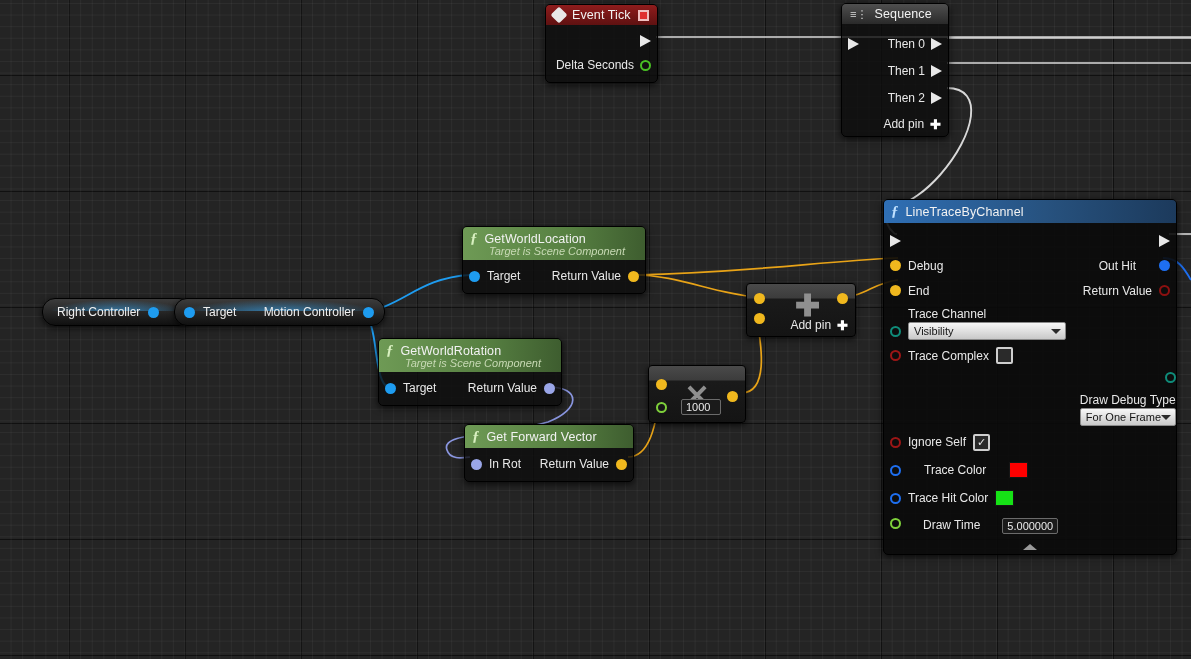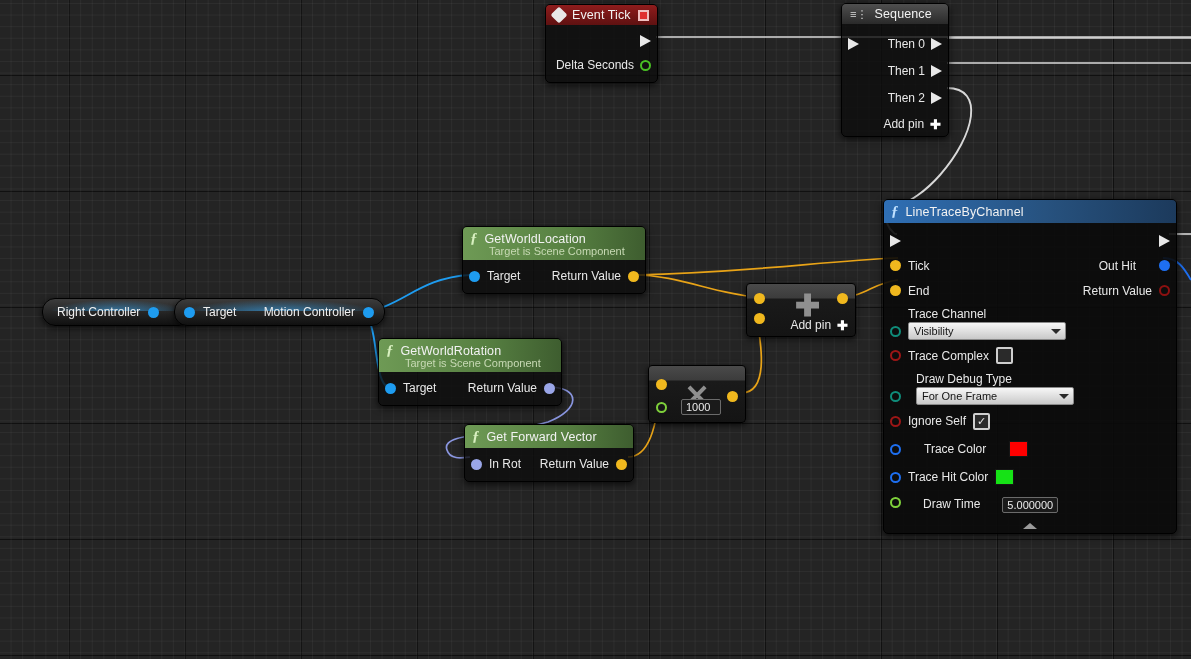--- a/index.html
+++ b/index.html
@@ -17,21 +17,21 @@
     background-position:-1px 3px, -1px 3px, 69px 75px, 69px 75px;
   }
 
   svg.wires{position:absolute;left:0;top:0;width:1191px;height:659px;pointer-events:none;}
 
   .node{position:absolute;border-radius:5px;box-shadow:0 2px 7px rgba(0,0,0,.75);
         background:#0d0d0dcc;border:1px solid #000;}
   .nhdr{display:flex;align-items:center;gap:7px;padding:3px 8px 3px 7px;
         border-top-left-radius:4px;border-top-right-radius:4px;}
   .ntitle{color:#f2f2f2;font-size:12.5px;letter-spacing:.1px;white-space:nowrap;}
-  .nsub{color:#c7d9b4;font-size:11px;margin-top:-2px;padding:0 8px 3px 29px;}
+  .nsub{color:#c7d9b4;font-size:11px;font-style:italic;margin-top:-2px;padding:0 8px 3px 29px;}
   .nbody{padding:4px 0 5px 0;}
 
   
   .hdr-event{background:linear-gradient(to bottom,#8f1c1c,#5f1111);}
   .hdr-seq{background:linear-gradient(to bottom,#4f4f4f,#2a2a2a);}
   .hdr-fn{background:linear-gradient(to right,#2f6fb5,#27527f 55%,#1c3a5c);}
   .hdr-pure{background:linear-gradient(to right,#6e9a55,#567f41 60%,#3e5d2f);}
 
   .row{display:flex;align-items:center;font-size:12px;color:#e8e8e8;min-height:19px;padding:1px 0;}
   .row .lbl{white-space:nowrap;}
@@ -286,21 +286,21 @@
           <span class="pin-exec"></span>
         </span>
         <span class="right" style="display:flex;align-items:center;">
           <span class="pin-exec"></span>
         </span>
       </div>
 
       <div class="row" style="height:23px;">
         <span class="left" style="display:flex;align-items:center;gap:7px;">
           <span class="pin-circ p-yellow"></span>
-          <span class="lbl">Tick</span>
+          <span class="lbl">Debug</span>
         </span>
         <span class="right" style="display:flex;align-items:center;gap:23px;">
           <span class="lbl">Out Hit</span>
           <span class="pin-circ" style="background:#1e6ff0;"></span>
         </span>
       </div>
 
       <div class="row" style="height:23px;">
         <span class="left" style="display:flex;align-items:center;gap:7px;">
           <span class="pin-circ p-yellow"></span>
@@ -325,21 +325,21 @@
 
       <div class="row" style="height:25px;">
         <span class="left" style="display:flex;align-items:center;gap:7px;">
           <span class="pin-ring r-red"></span>
           <span class="lbl">Trace Complex</span>
           <span class="chk"></span>
         </span>
       </div>
 
 
-      <div style="display:flex;align-items:flex-end;padding:3px 0 2px 6px;gap:15px;">
+      <div style="display:flex;align-items:flex-end;padding:3px 0 2px 6px;gap:7px;flex-direction:column;">
         <span class="pin-ring r-teal" style="margin-bottom:3px;"></span>
         <div style="flex:1;max-width:158px;">
           <div class="lbl" style="font-size:12px;color:#e8e8e8;margin-bottom:1px;">Draw Debug Type</div>
           <div class="combo">
             <span>For One Frame</span>
             <span class="caret"></span>
           </div>
         </div>
       </div>
 

